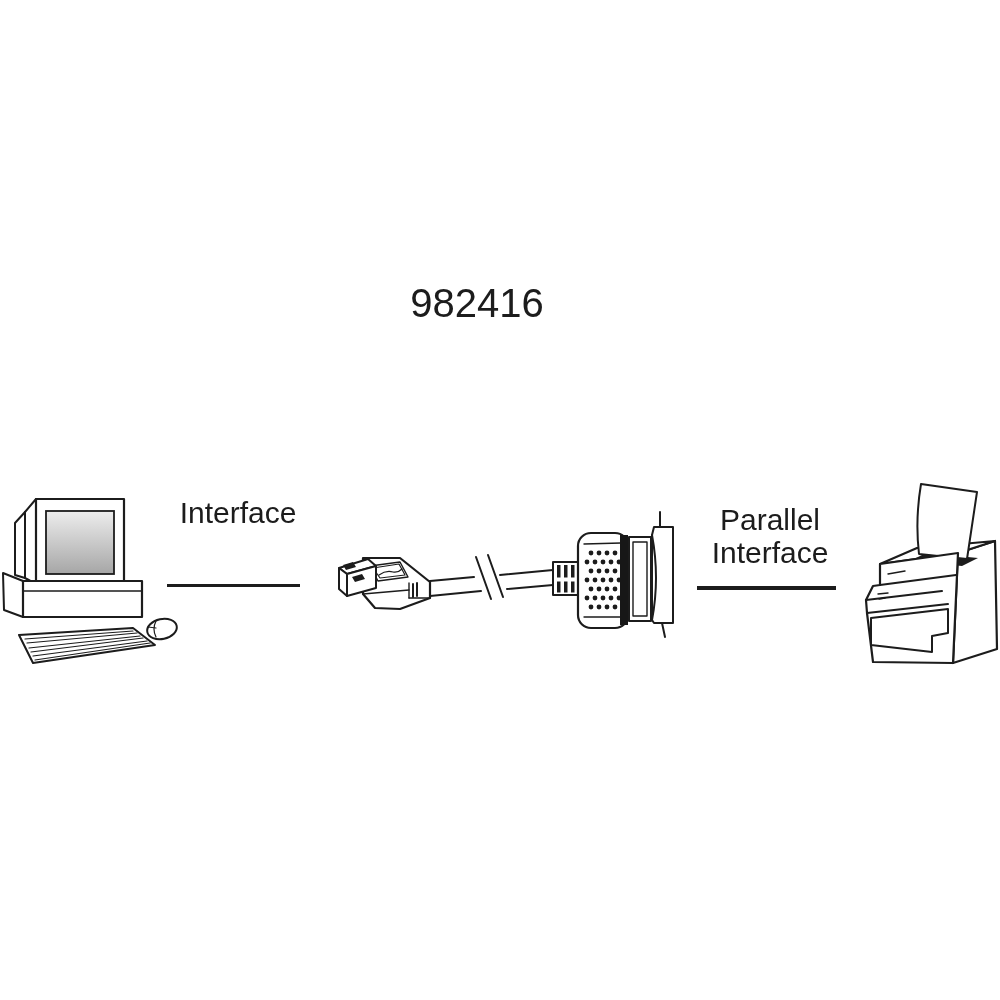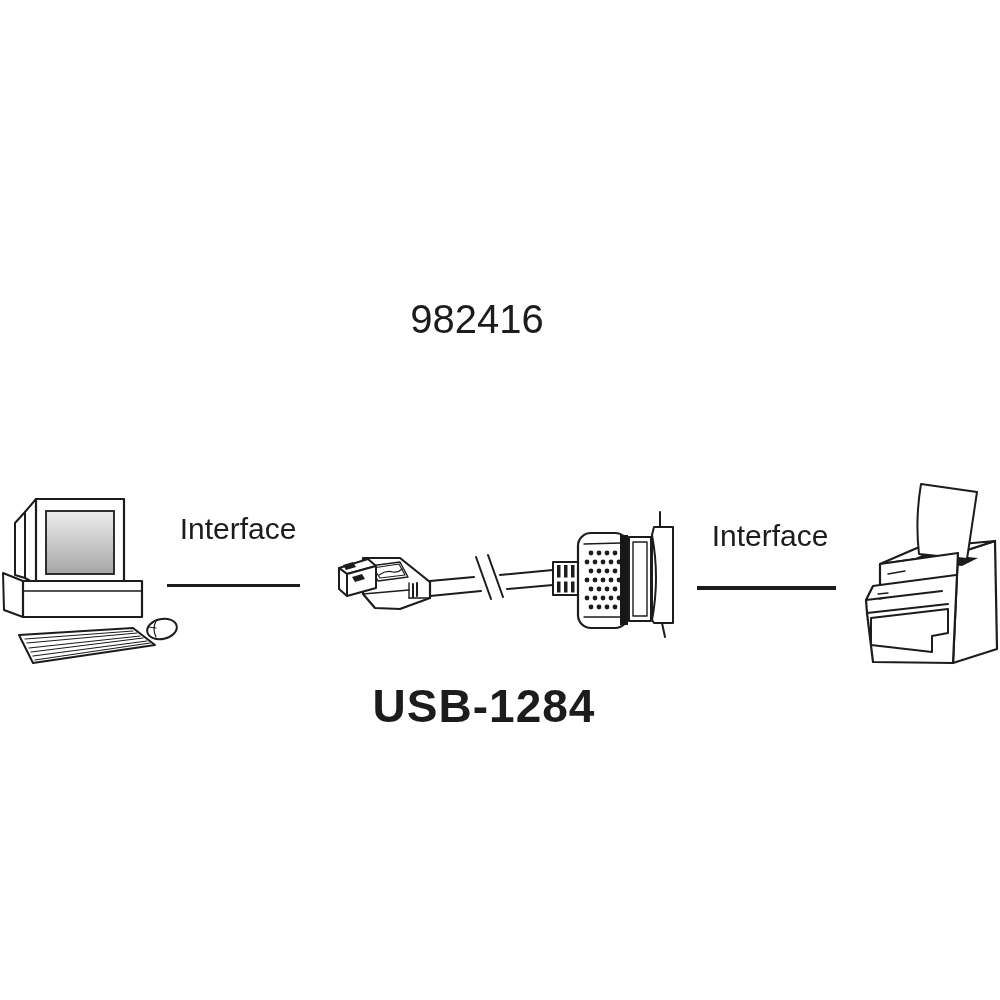--- a/index.html
+++ b/index.html
@@ -1,21 +1,21 @@
 <!DOCTYPE html>
 <html><head>
 <meta charset="utf-8">
 <style>
   html,body{margin:0;padding:0;}
   body{
     width:1000px;height:1000px;background:#ffffff;overflow:hidden;
     font-family:"Liberation Sans", sans-serif;color:#1c1c1c;position:relative;
   }
   .stage{position:absolute;inset:0;width:1000px;height:1000px;}
-  .txt{position:absolute;text-align:center;color:#1c1c1c;margin-top:16px;}
+  .txt{position:absolute;text-align:center;color:#1c1c1c;}
   .title{left:327px;top:282px;width:300px;font-size:40px;line-height:42px;font-weight:400;}
   .label-left{left:138px;top:494px;width:200px;font-size:30px;line-height:37px;}
   .label-right{left:670px;top:503px;width:200px;font-size:30px;line-height:33px;}
   .product{left:334px;top:666px;width:300px;font-size:46px;line-height:48px;font-weight:700;letter-spacing:1px;}
   .rule{position:absolute;background:#1c1c1c;}
   .rule-left{left:167px;top:584px;width:133px;height:3px;}
   .rule-right{left:697px;top:586px;width:139px;height:4px;}
   svg{position:absolute;left:0;top:0;}
   .ln{stroke:#1c1c1c;fill:none;stroke-linejoin:round;stroke-linecap:round;}
   .fw{stroke:#1c1c1c;fill:#ffffff;stroke-linejoin:round;stroke-linecap:round;}
@@ -187,18 +187,18 @@
   </svg>
 
   <div class="txt title">982416</div>
 
   <div class="txt label-left">
     <div>Interface</div>
   </div>
   <div class="rule rule-left"></div>
 
   <div class="txt label-right">
+    <div>Parallel</div>
     <div>Interface</div>
   </div>
   <div class="rule rule-right"></div>
 
-  <div class="txt product">USB-1284</div>
 </div>
 
 </body></html>

